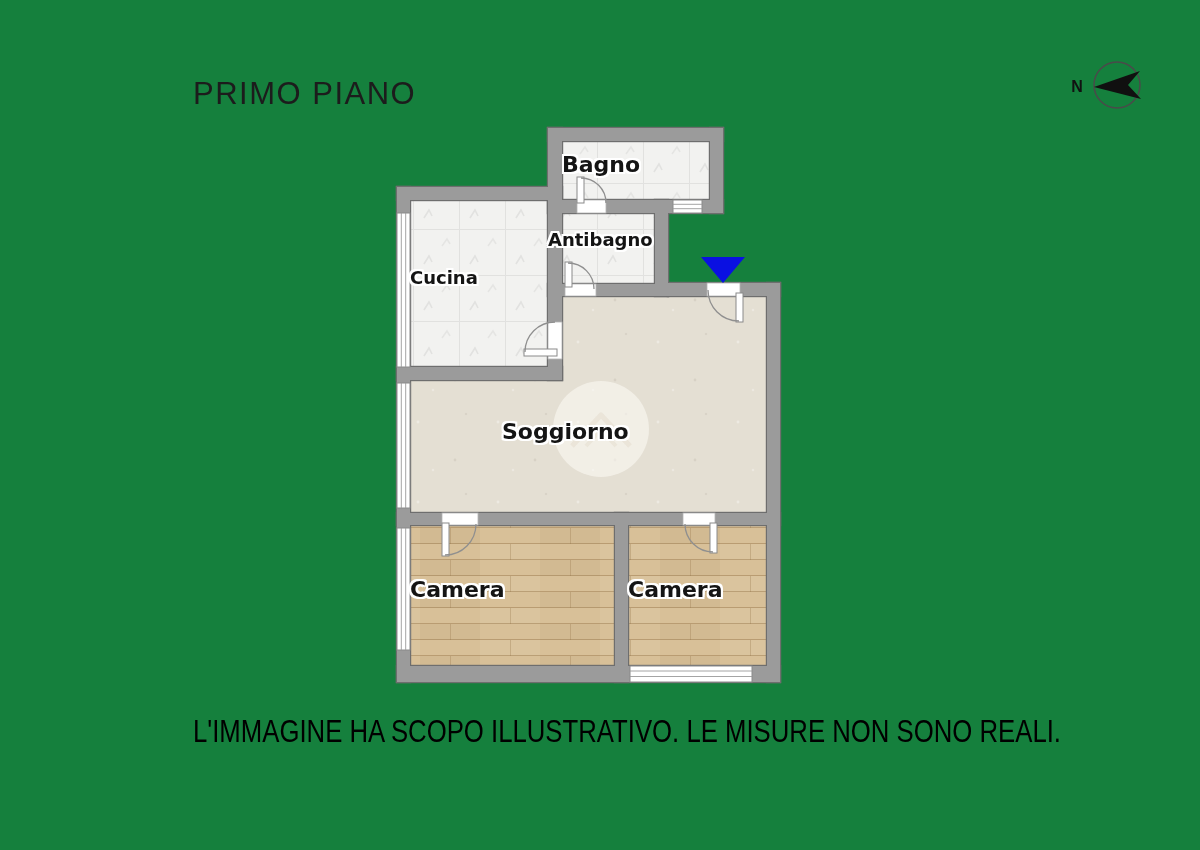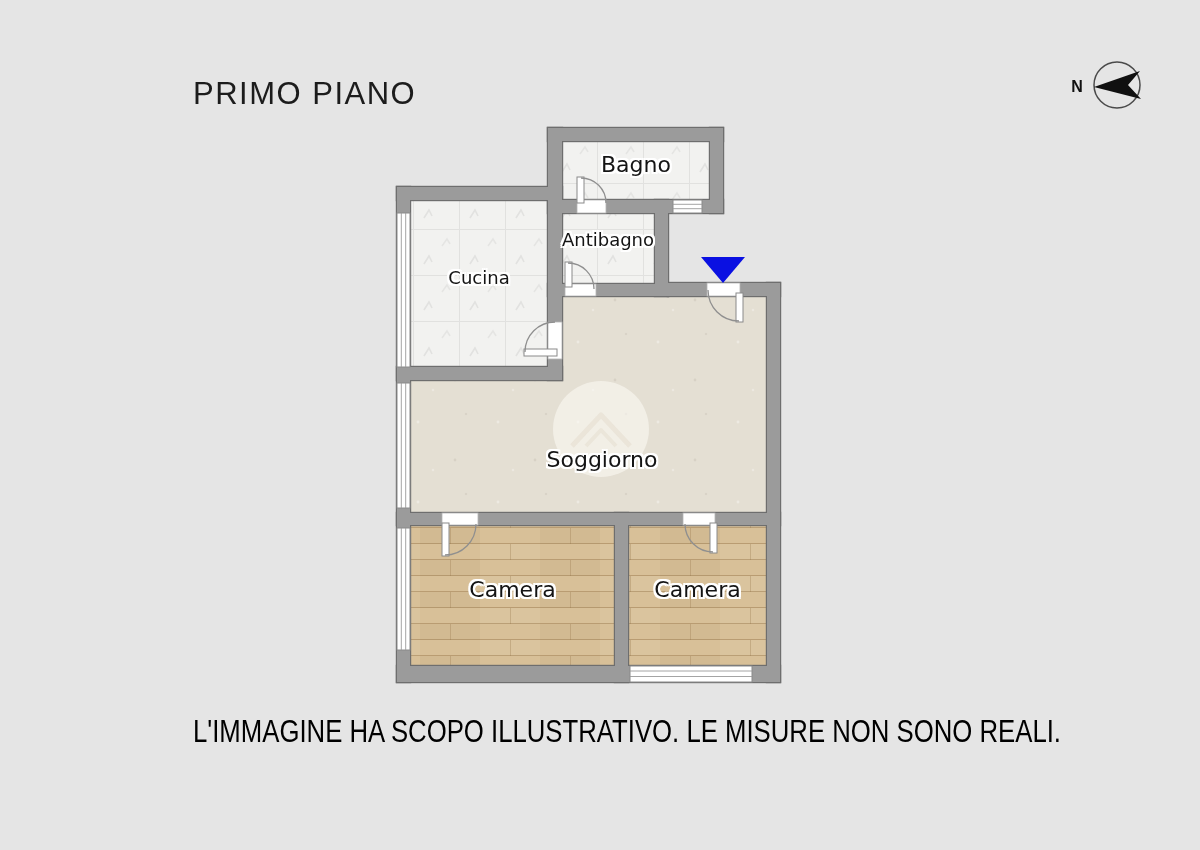--- a/index.html
+++ b/index.html
@@ -1,17 +1,17 @@
 <!DOCTYPE html>
 <html style="--wall: #9b9b9b; --wall-outline: #6e6e6e; --tile-floor: #f2f2f0; --soggiorno-floor: #e4dfd3; --wood-floor: #d8c098; --entrance-marker: #0a10e2; --label-text: #141414;"><head>
 <meta charset="utf-8">
 <style>
   html,body { margin:0; padding:0; background:#ffffff; }
   #page {
-    position:relative; width:1200px; height:850px; background:#e5e5e5;
+    position:relative; width:1200px; height:850px; background:#15803d;
     font-family:"Liberation Sans", sans-serif; overflow:hidden;
   }
   #plan-svg { position:absolute; left:0; top:0; width:1200px; height:850px; }
 
   .wall-stroke-layer { fill:var(--wall-outline,#6e6e6e); stroke:var(--wall-outline,#6e6e6e); stroke-width:2.4px; }
   .wall-fill-layer   { fill:var(--wall,#9b9b9b); stroke:none; }
   .tile-base { fill:var(--tile-floor,#f2f2f0); }
   .sogg-base { fill:var(--soggiorno-floor,#e4dfd3); }
   .wood-base { fill:var(--wood-floor,#d8c098); }
   .opening   { fill:#ffffff; stroke:#b3b3b3; stroke-width:0.8px; }
@@ -25,31 +25,31 @@
     position:absolute; left:193px; top:76px;
     font-size:31px; font-weight:400; letter-spacing:1.5px; color:#1c1c1c;
     white-space:nowrap;
   }
   .disclaimer {
     position:absolute; left:193px; top:714px;
     font-size:31px; font-weight:400; color:#000;
     white-space:nowrap; transform:scaleX(0.83); transform-origin:0 50%;
   }
   .room-label {
-    position:absolute; text-align:center;
-    font-family:"DejaVu Sans", sans-serif; font-weight:normal;
+    position:absolute; text-align:left;
+    font-family:"DejaVu Sans", sans-serif; font-weight:bold;
     color:var(--label-text,#141414);
     text-shadow:-2px -2px 0 #fff, 2px -2px 0 #fff, -2px 2px 0 #fff, 2px 2px 0 #fff,
                 -2px 0 0 #fff, 2px 0 0 #fff, 0 -2px 0 #fff, 0 2px 0 #fff;
     white-space:nowrap;
   }
   .lbl-bagno      { left:562px; top:152px; width:148px; font-size:22px; }
   .lbl-antibagno  { left:548px; top:229px; width:120px; font-size:18px; }
   .lbl-cucina     { left:410px; top:267px; width:138px; font-size:18px; }
-  .lbl-soggiorno  { left:502px; top:419px; width:200px; font-size:22px;margin-top:28px; }
+  .lbl-soggiorno  { left:502px; top:419px; width:200px; font-size:22px; }
   .lbl-camera-l   { left:410px; top:577px; width:205px; font-size:22px; }
   .lbl-camera-r   { left:628px; top:577px; width:139px; font-size:22px; }
 
   .compass-n {
     font-family:"Liberation Sans", sans-serif; font-weight:bold; font-size:16px; fill:#111;
   }
 </style>
 </head>
 <body>
 

